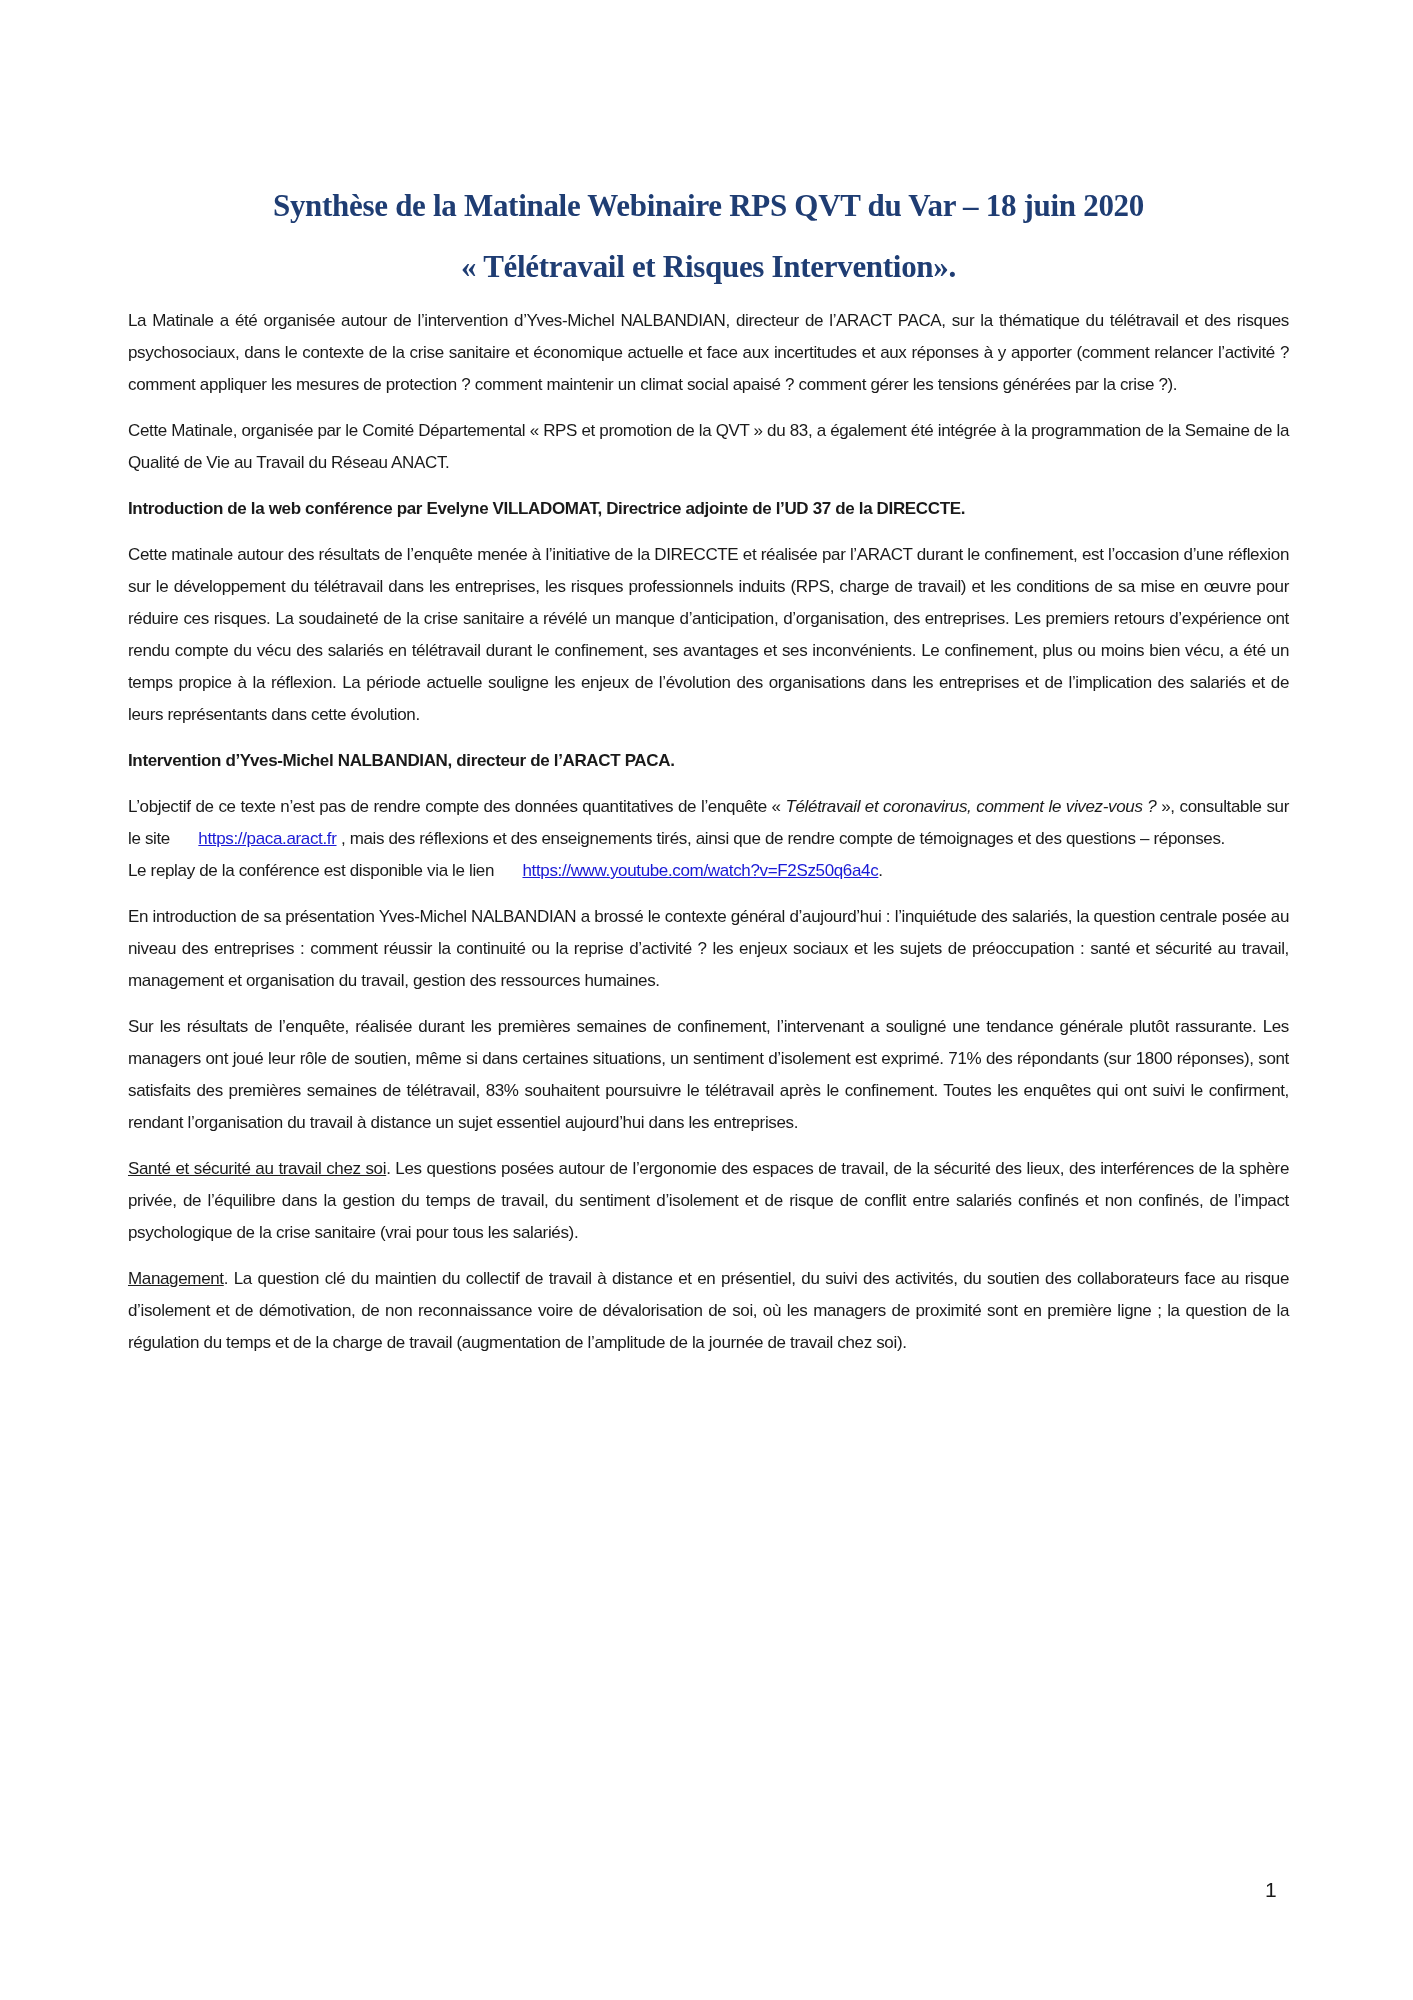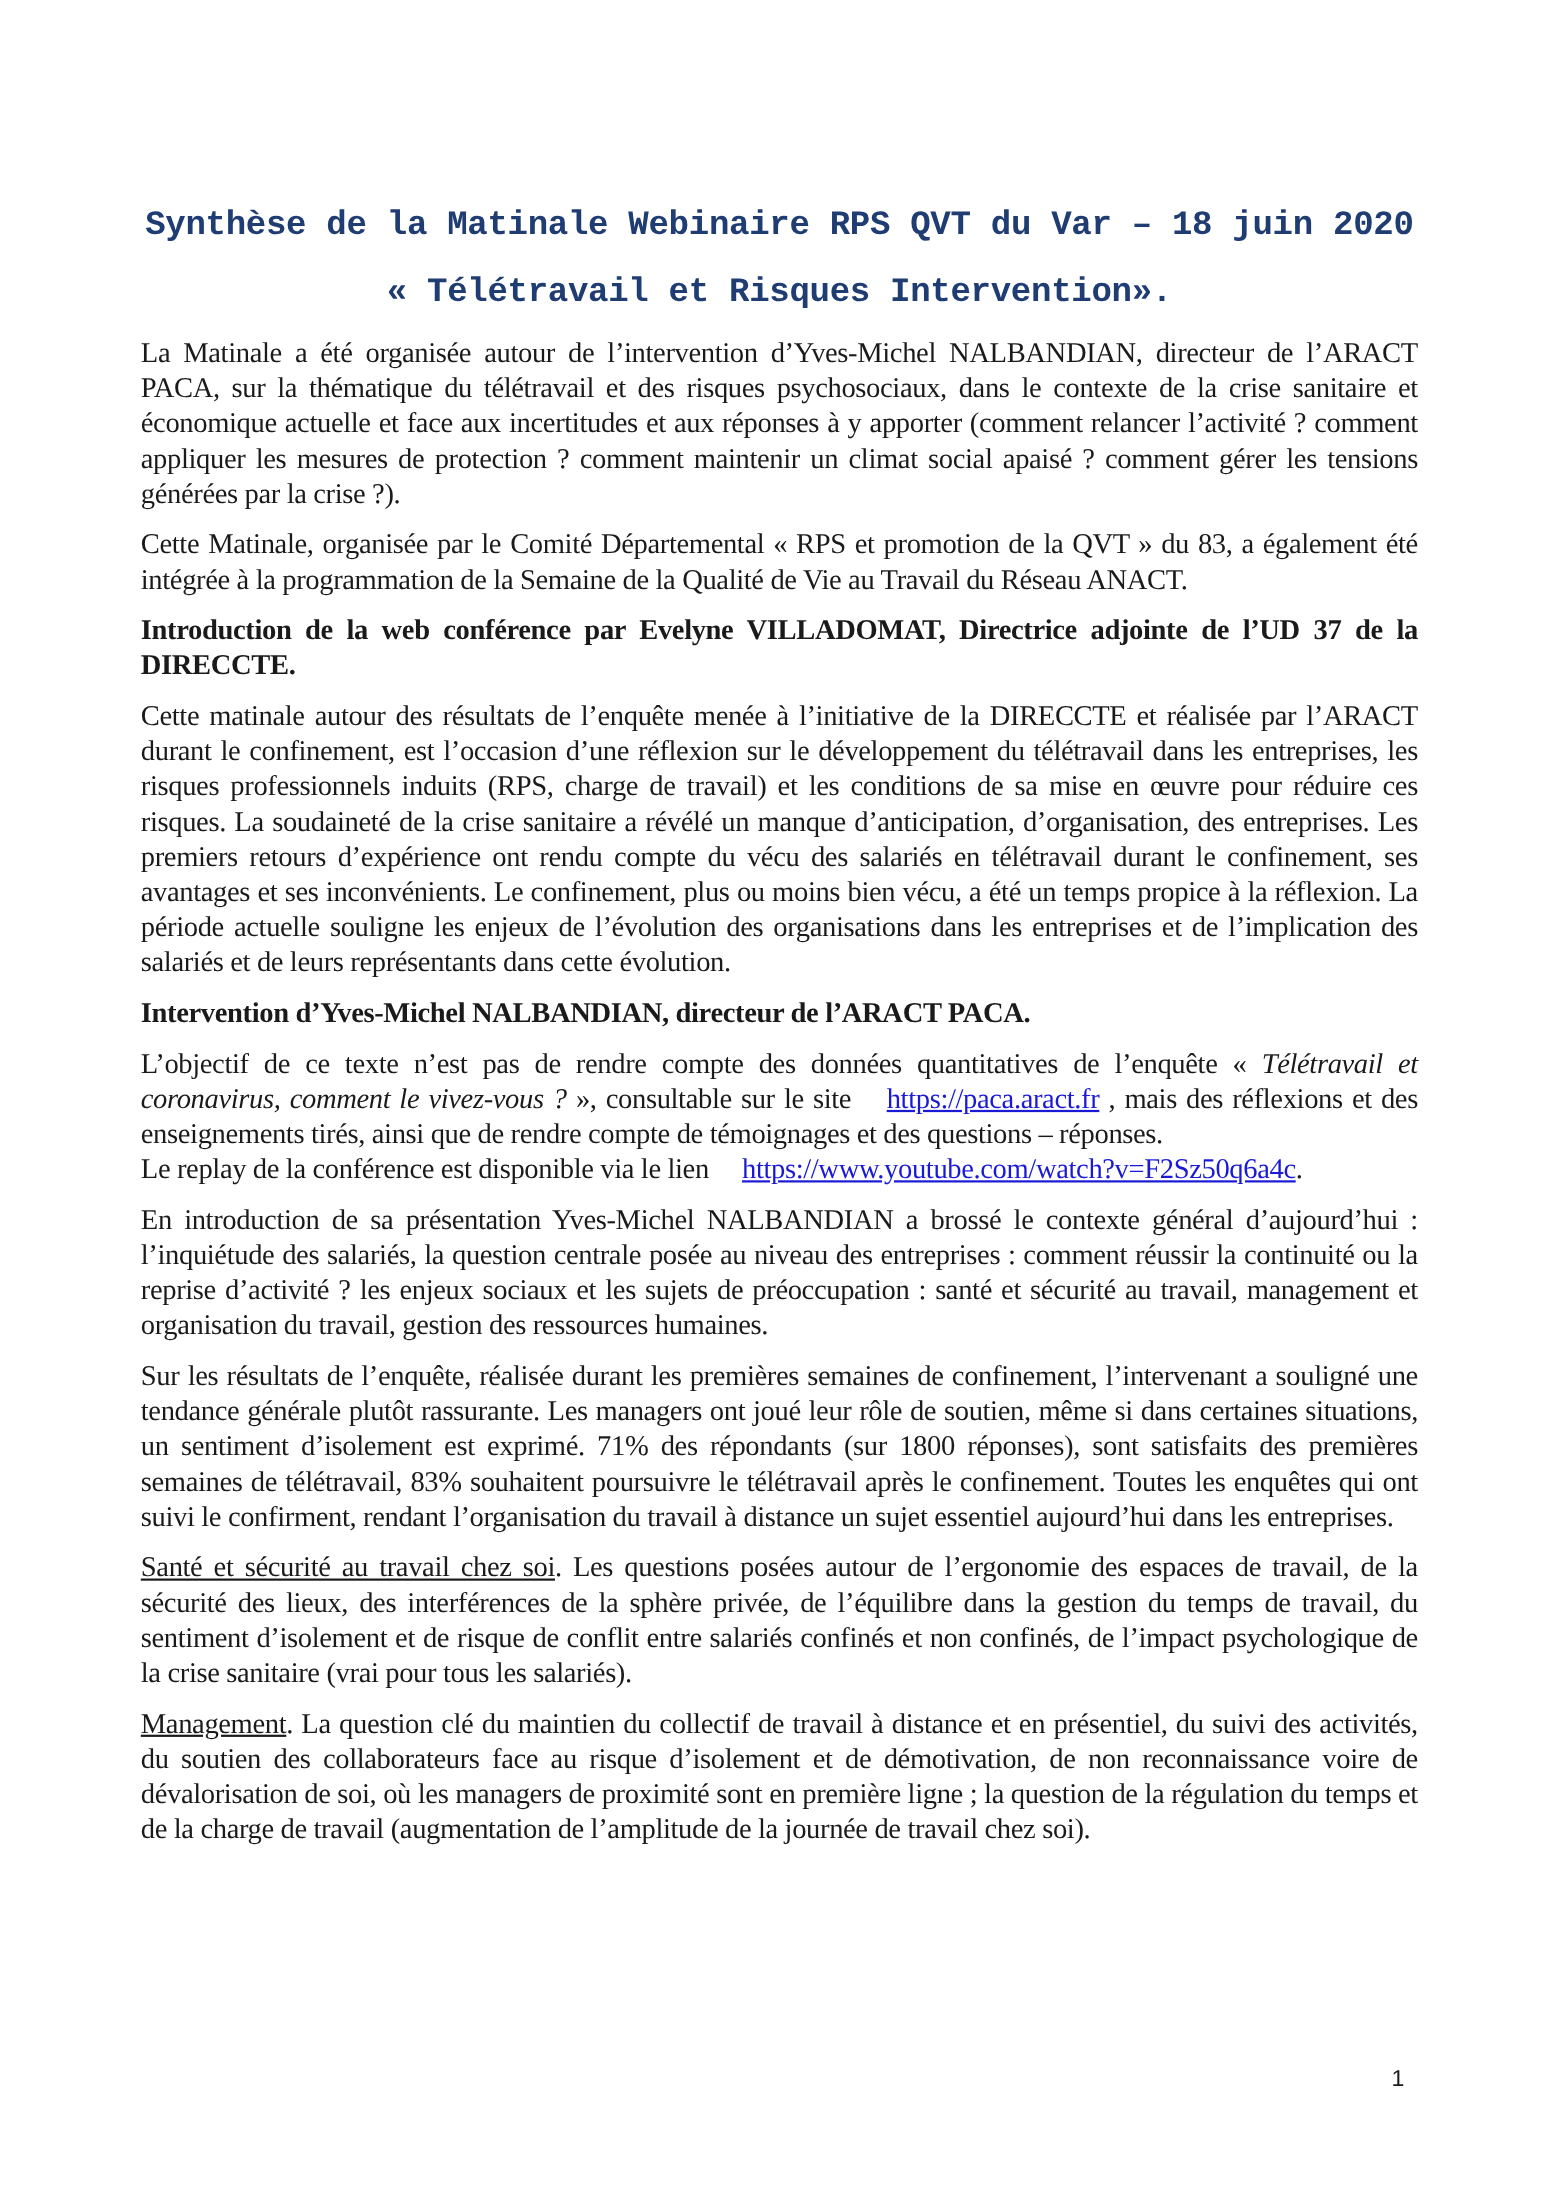--- a/index.html
+++ b/index.html
@@ -4,28 +4,28 @@
   <style>
     html, body { margin: 0; padding: 0; background: #ffffff; }
     body {
       width: 1413px; height: 2000px; position: relative; overflow: hidden;
       font-family: "Liberation Sans", sans-serif; color: #1a1a1a;
     }
     .page { position: absolute; left: 128px; top: 0; width: 1161px; }
     .title {
       position: absolute; left: 0; width: 1161px; text-align: center;
       color: #1f3d73; font-weight: bold; font-size: 31px; letter-spacing: -0.3px;
-      font-family: Liberation Mono, monospace;
+      font-family: Liberation Serif, serif;
     }
     .title1 { top: 188px; }
     .title2 { top: 249px; }
     .body {
       position: absolute; left: 0; top: 305px; width: 1161px;
-      font-size: 26px; line-height: 32px; text-align: justify;
-      font-family: Liberation Serif, serif;
+      font-size: 17px; line-height: 32px; text-align: justify;
+      font-family: Liberation Sans, sans-serif;
       letter-spacing: -0.35px;
     }
     .body p { margin: 0 0 14px 0; }
     .bold { font-weight: bold; }
     .u { text-decoration: underline; }
     .link { color: #1a1ad6; text-decoration: underline; margin-left: 24px; }
     .page-number {
       position: absolute; left: 1265px; top: 1878px; font-size: 21px;
       font-family: "Liberation Sans", sans-serif;
     }

